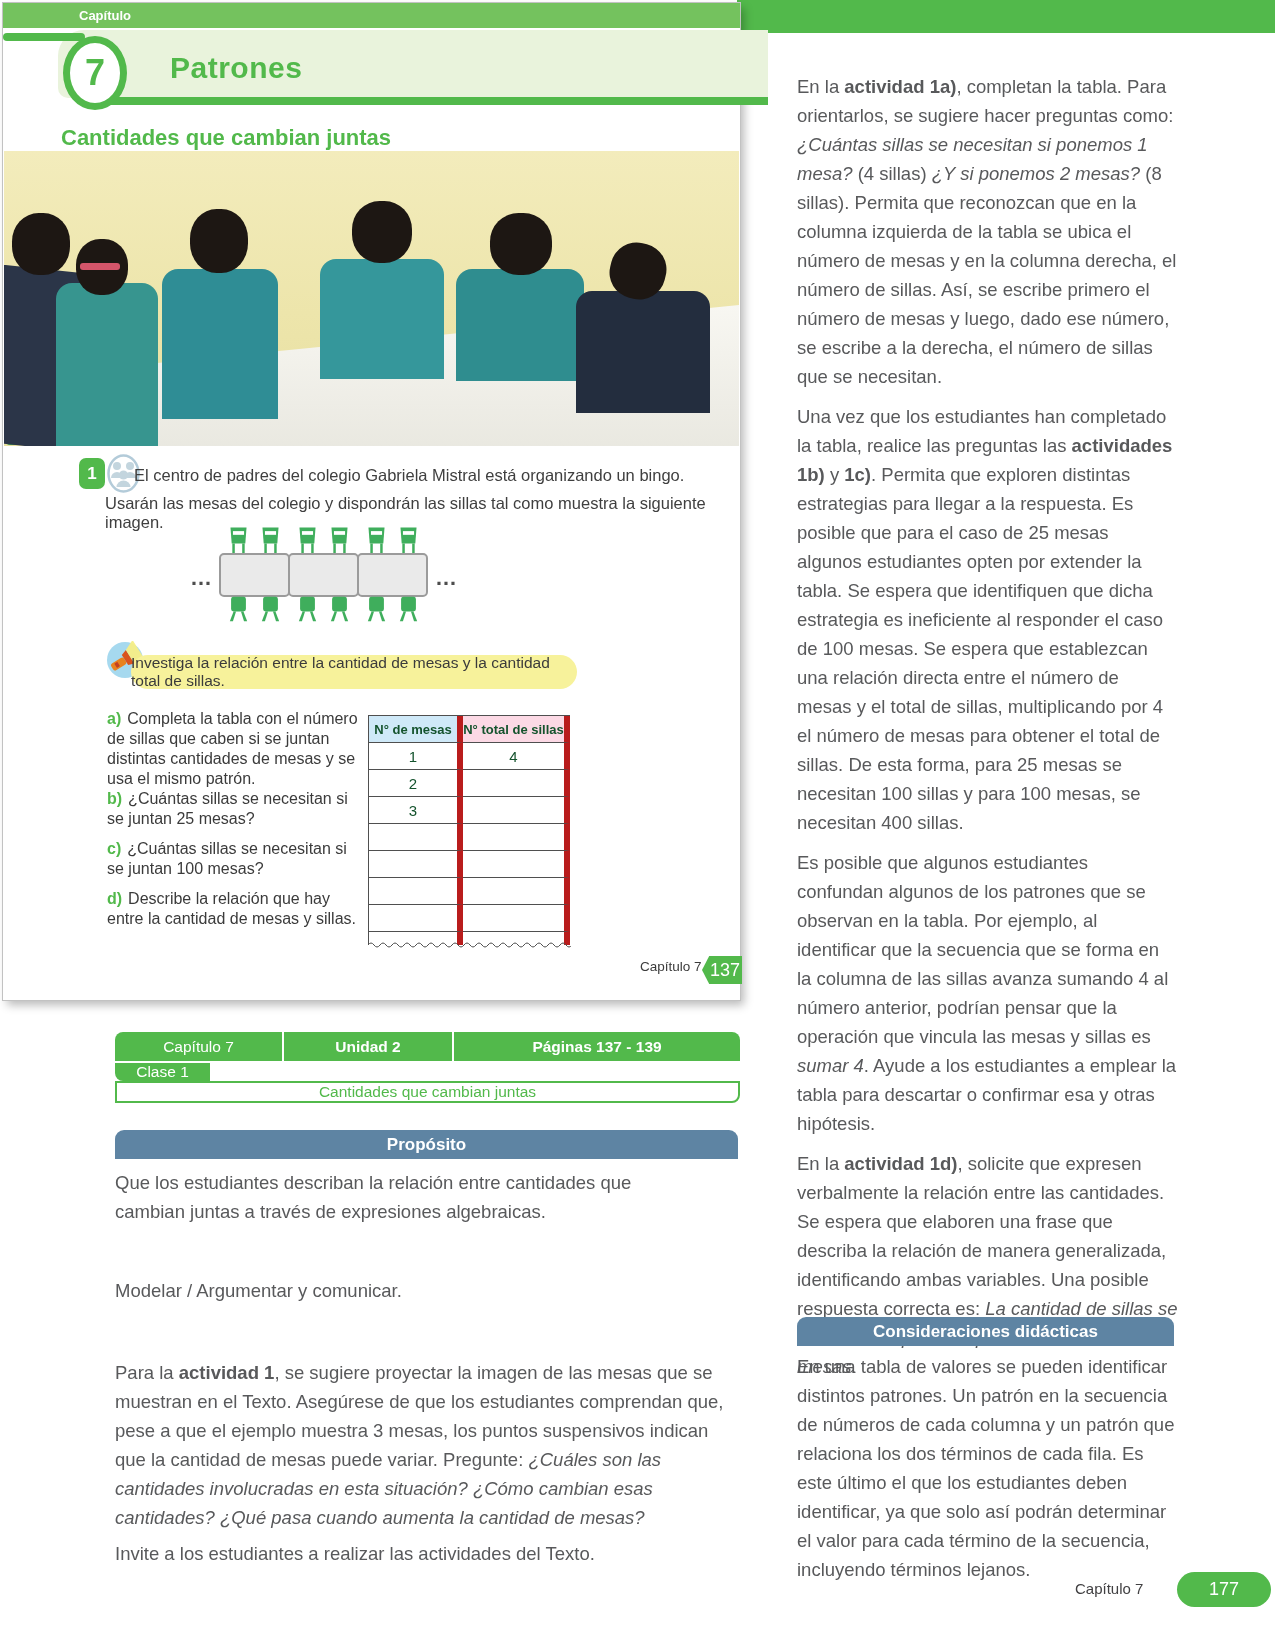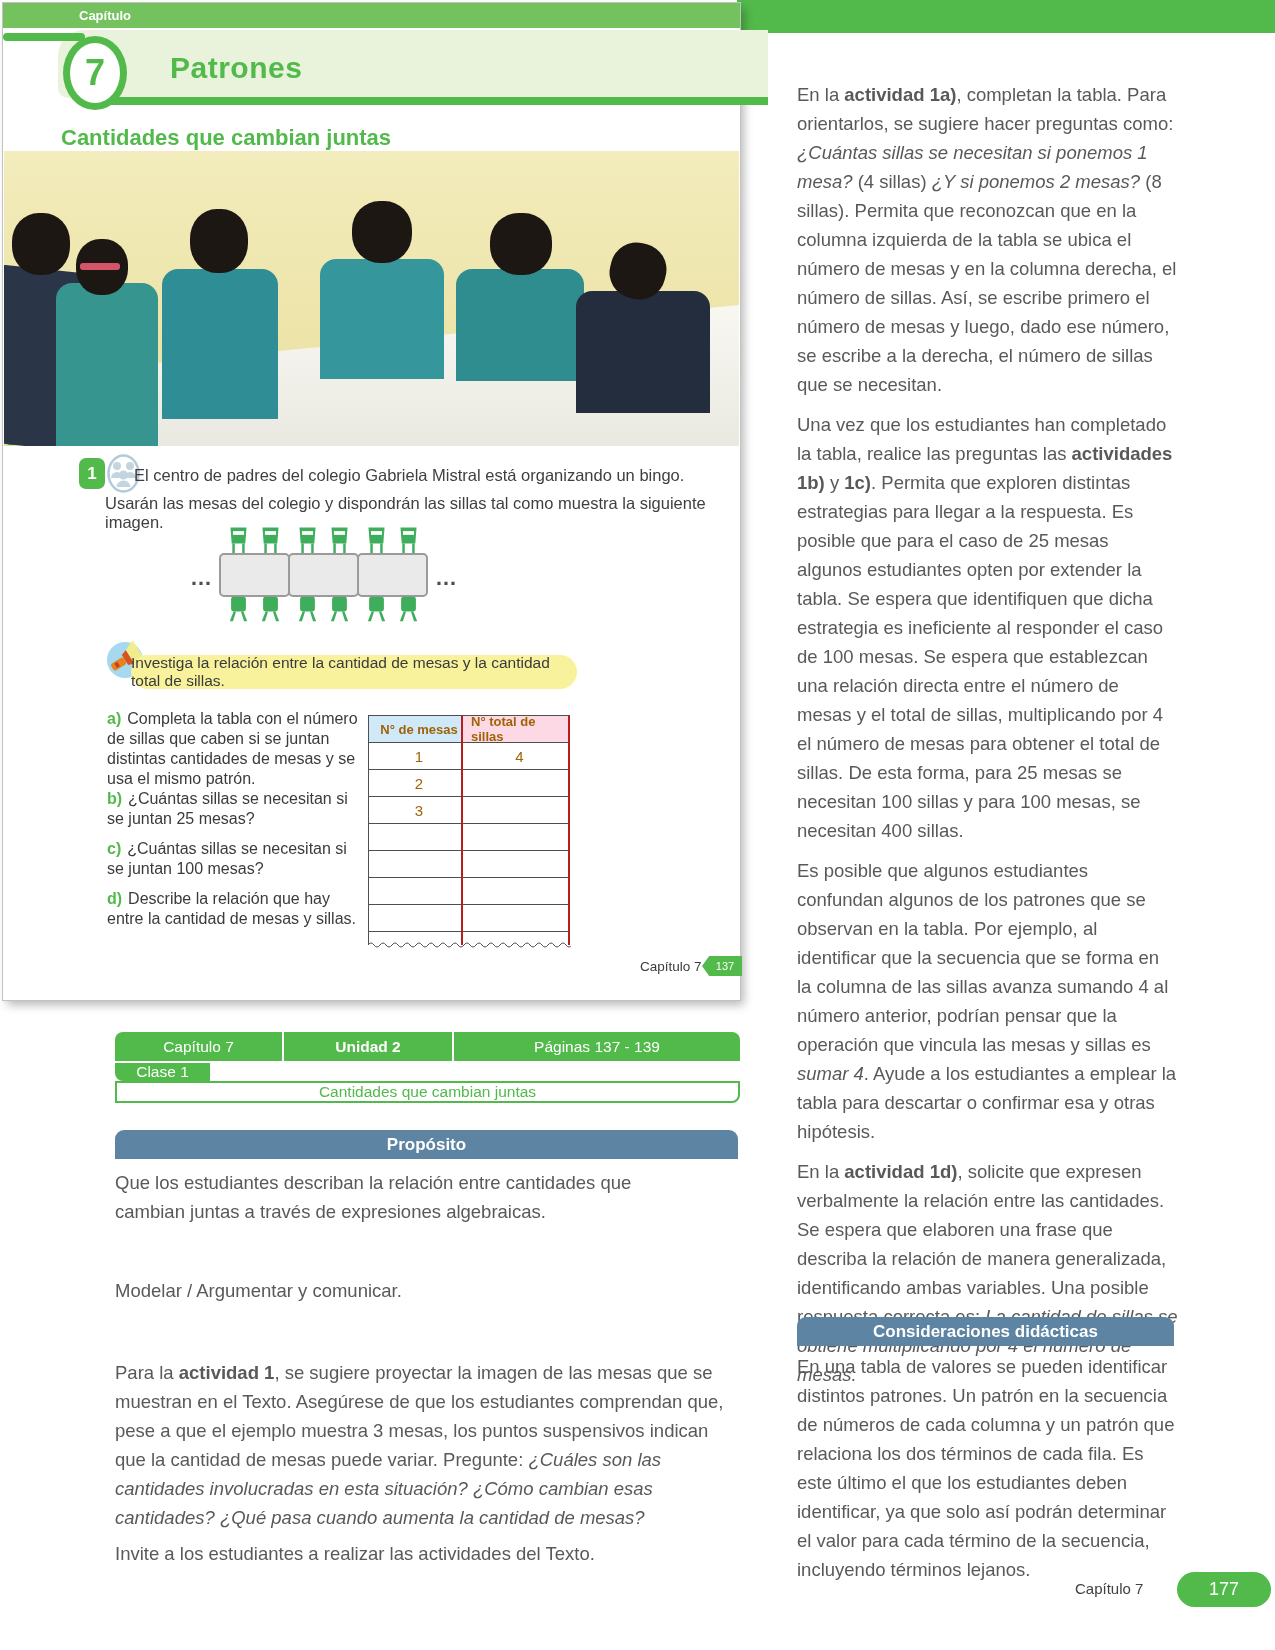--- a/index.html
+++ b/index.html
@@ -47,56 +47,56 @@
   .callout-pill{position:absolute;left:128px;top:652px;width:446px;height:34px;background:#f7f29b;border-radius:17px;
                 display:flex;align-items:center;justify-content:center;font-size:15.5px;color:#3b3b3b;}
   
   .item{position:absolute;left:104px;width:256px;font-size:16px;line-height:20px;color:#3b3b3b;}
   .item b{color:#52b94b;font-weight:800;margin-right:6px;}
   .item .itx{display:inline;}
   .item-a{top:706px;}.item-b{top:786px;}.item-c{top:836px;}.item-d{top:886px;}
   
   .wtable{position:absolute;left:365px;top:712px;width:201px;display:grid;grid-template-columns:94px 107px;
           border-top:1px solid #4f4f4f;border-left:1px solid #4f4f4f;}
-  .wh,.wc{border-right:2px solid #b91c1c;border-bottom:1px solid #4f4f4f;height:26px;
-          display:flex;align-items:center;justify-content:center;color:#a16207;padding-left:8px;}
+  .wh,.wc{border-right:6px solid #b91c1c;border-bottom:1px solid #4f4f4f;height:26px;
+          display:flex;align-items:center;justify-content:center;color:#14532d;}
   .wh{font-size:13px;font-weight:700;}
   .wh.c1{background:#cfe9f8;}.wh.c2{background:#fcd9e5;}
   .wc{font-size:15px;}
   .wc.last{height:13px;border-bottom:none;}
   .wave{position:absolute;left:-1px;bottom:-5px;}
   
   .tbf-ch{position:absolute;left:637px;top:956px;font-size:13.5px;color:#3b3b3b;}
-  .tbf-badge{position:absolute;left:699px;top:953px;width:40px;height:20px;background:#52b94b;color:#fff;
-             font-size:11px;display:flex;align-items:center;justify-content:center;padding-left:6px;box-sizing:border-box;
+  .tbf-badge{position:absolute;left:699px;top:953px;width:40px;height:28px;background:#52b94b;color:#fff;
+             font-size:18px;display:flex;align-items:center;justify-content:center;padding-left:6px;box-sizing:border-box;
              clip-path:polygon(0 50%,18% 0,100% 0,100% 100%,18% 100%);}
   
   .tr-bar{position:absolute;left:737px;top:0;width:538px;height:33px;background:#52b94b;}
   
   .ci-row1{position:absolute;left:115px;top:1032px;width:625px;height:29px;display:flex;gap:2px;}
   .ci-cell{background:#52b94b;color:#fff;font-size:15.5px;display:flex;align-items:center;justify-content:center;}
   .ci-c1{width:167px;border-radius:8px 0 0 0;}
   .ci-c2{width:168px;font-weight:700;}
-  .ci-c3{flex:1;border-radius:0 8px 0 0;}
+  .ci-c3{flex:1;border-radius:0 8px 0 0;font-weight:bold;}
   .ci-row2{position:absolute;left:115px;top:1063px;width:625px;height:31px;display:flex;flex-direction:column;}
   .ci-chip{width:95px;background:#52b94b;color:#fff;font-size:15.5px;display:flex;align-items:center;justify-content:center;
            border-radius:0 0 0 8px;}
   .ci-title{flex:1;background:#fff;border:2px solid #52b94b;box-sizing:border-box;color:#52b94b;font-size:15.5px;
             display:flex;align-items:center;justify-content:center;border-radius:0 0 8px 0;}
   
   .sec-h{position:absolute;height:29px;background:#5e84a3;color:#fff;font-weight:700;font-size:17px;
          display:flex;align-items:center;justify-content:center;border-radius:9px 9px 0 0;}
   .sec-h.left{left:115px;width:623px;}
   .ls-text{position:absolute;left:115px;width:620px;font-size:18.5px;line-height:29px;color:#58595b;}
   .h-prop{top:1130px;}.t-prop{top:1168px;width:572px;}
   .h-hab{top:1240px;}.t-hab{top:1276px;}
   .h-gest{top:1323px;}.t-gest{top:1358px;}
   .t-gest .p2{margin-top:7px;}
   
-  .rcol{position:absolute;left:797px;top:80px;width:381px;font-size:18.5px;line-height:29px;color:#58595b;}
+  .rcol{position:absolute;left:797px;top:72px;width:381px;font-size:18.5px;line-height:29px;color:#58595b;}
   .rcol .rc-p + .rc-p{margin-top:11px;}
   .h-cons{left:797px;width:377px;top:1317px;}
   .t-cons{position:absolute;left:797px;top:1352px;width:381px;font-size:18.5px;line-height:29px;color:#58595b;}
   .pf-ch{position:absolute;left:1075px;top:1580px;font-size:15px;color:#414042;}
   .pf-pill{position:absolute;left:1177px;top:1572px;width:94px;height:35px;background:#52b94b;border-radius:17.5px;
            color:#fff;font-size:18px;display:flex;align-items:center;justify-content:center;}
   svg{display:block;}
 </style>
 </head>
 <body>

